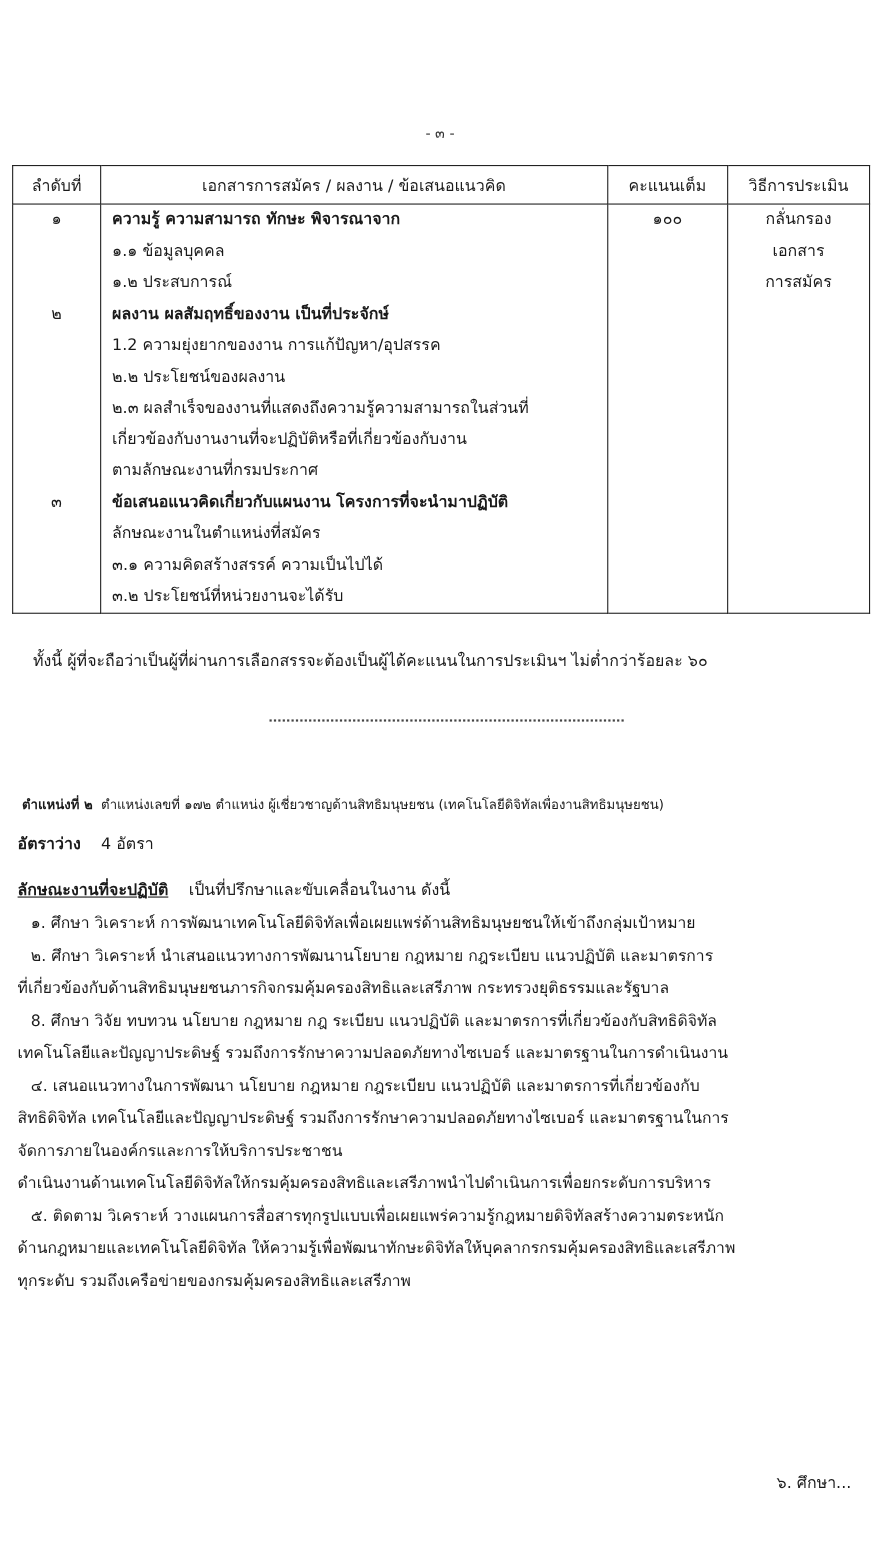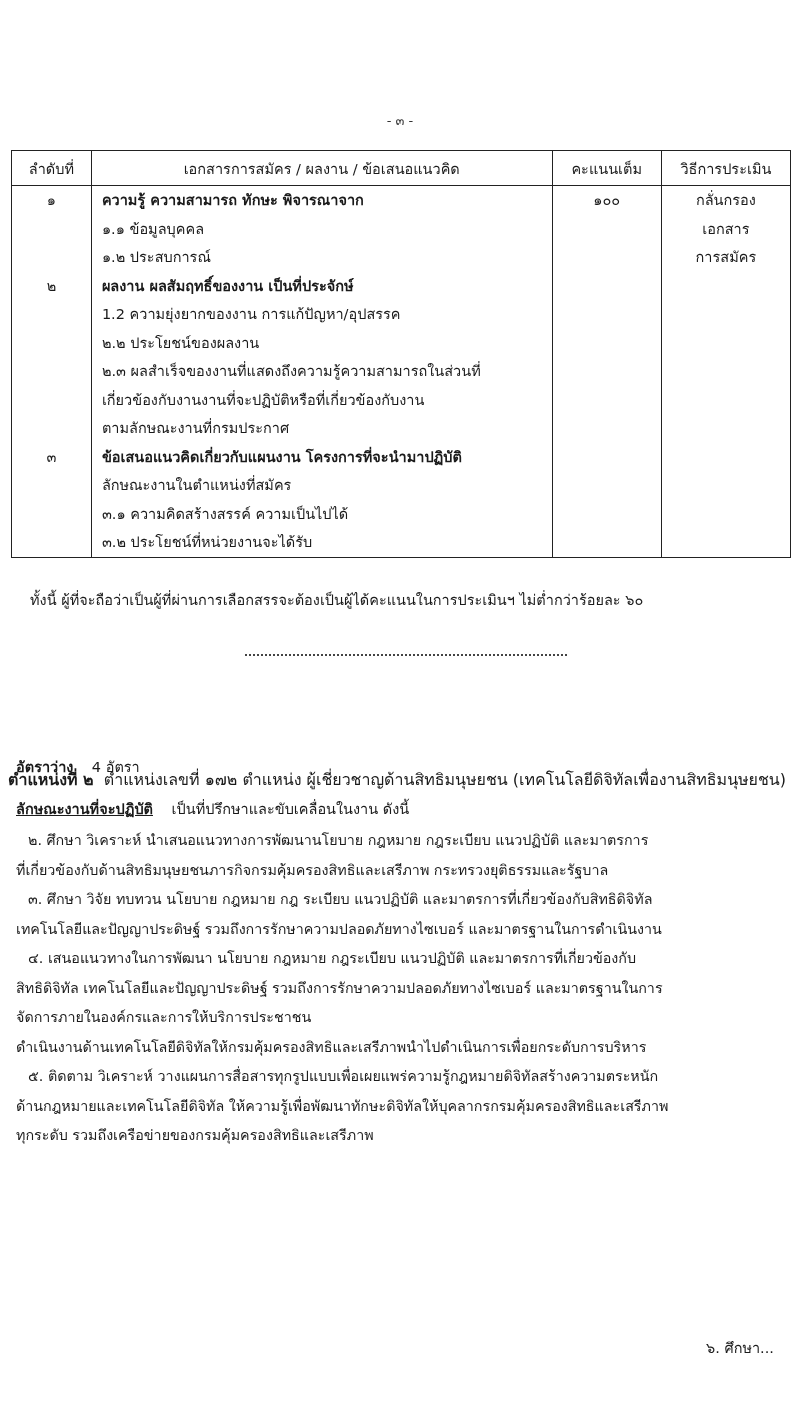--- a/index.html
+++ b/index.html
@@ -32,21 +32,21 @@
   .num-cell .line, .score-cell .line, .method-cell .line { text-align: center; }
 
   .note {
     position: absolute; top: 588px; left: 30px; font-size: 14.5px; white-space: nowrap;
   }
   .dots {
     position: absolute; top: 648px; left: 245px; width: 322px;
     border-bottom: 2px dotted #444; height: 6px;
   }
   .pos-title {
-    position: absolute; top: 721px; left: 8px; font-size: 16px; white-space: nowrap; margin-top: 46px;
+    position: absolute; top: 721px; left: 20px; font-size: 12px; white-space: nowrap;
   }
   .vacancy {
     position: absolute; top: 755px; left: 16px; font-size: 14.5px; white-space: nowrap;
   }
   .duty-head {
     position: absolute; top: 797px; left: 16px; font-size: 14.5px; white-space: nowrap;
   }
   .duty-head .u { font-weight: bold; text-decoration: underline; margin-right: 14px; }
   .duties {
     position: absolute; top: 826px; left: 16px; width: 776px; font-size: 14.3px;
@@ -129,27 +129,28 @@
   &nbsp;&nbsp;&nbsp;<span>4 อัตรา</span>
 </div>
 
 <div class="duty-head">
   <span class="u">ลักษณะงานที่จะปฏิบัติ</span>
   <span>เป็นที่ปรึกษาและขับเคลื่อนในงาน ดังนี้</span>
 </div>
 
 <div class="duties">
   <div class="duty">
+    <p class="first">๑. ศึกษา วิเคราะห์ การพัฒนาเทคโนโลยีดิจิทัลเพื่อเผยแพร่ด้านสิทธิมนุษยชนให้เข้าถึงกลุ่มเป้าหมาย</p>
   </div>
   <div class="duty">
     <p class="first">๒. ศึกษา วิเคราะห์ นำเสนอแนวทางการพัฒนานโยบาย กฎหมาย กฎระเบียบ แนวปฏิบัติ และมาตรการ</p>
     <p>ที่เกี่ยวข้องกับด้านสิทธิมนุษยชนภารกิจกรมคุ้มครองสิทธิและเสรีภาพ กระทรวงยุติธรรมและรัฐบาล</p>
   </div>
   <div class="duty">
-    <p class="first">๓. ศึกษา วิจัย ทบทวน นโยบาย กฎหมาย กฎ ระเบียบ แนวปฏิบัติ และมาตรการที่เกี่ยวข้องกับสิทธิดิจิทัล</p>
+    <p class="first">8. ศึกษา วิจัย ทบทวน นโยบาย กฎหมาย กฎ ระเบียบ แนวปฏิบัติ และมาตรการที่เกี่ยวข้องกับสิทธิดิจิทัล</p>
     <p>เทคโนโลยีและปัญญาประดิษฐ์ รวมถึงการรักษาความปลอดภัยทางไซเบอร์ และมาตรฐานในการดำเนินงาน</p>
   </div>
   <div class="duty">
     <p class="first">๔. เสนอแนวทางในการพัฒนา นโยบาย กฎหมาย กฎระเบียบ แนวปฏิบัติ และมาตรการที่เกี่ยวข้องกับ</p>
     <p>สิทธิดิจิทัล เทคโนโลยีและปัญญาประดิษฐ์ รวมถึงการรักษาความปลอดภัยทางไซเบอร์ และมาตรฐานในการ</p>
     <p>จัดการภายในองค์กรและการให้บริการประชาชน</p>
     <p>ดำเนินงานด้านเทคโนโลยีดิจิทัลให้กรมคุ้มครองสิทธิและเสรีภาพนำไปดำเนินการเพื่อยกระดับการบริหาร</p>
   </div>
   <div class="duty">
     <p class="first">๕. ติดตาม วิเคราะห์ วางแผนการสื่อสารทุกรูปแบบเพื่อเผยแพร่ความรู้กฎหมายดิจิทัลสร้างความตระหนัก</p>

